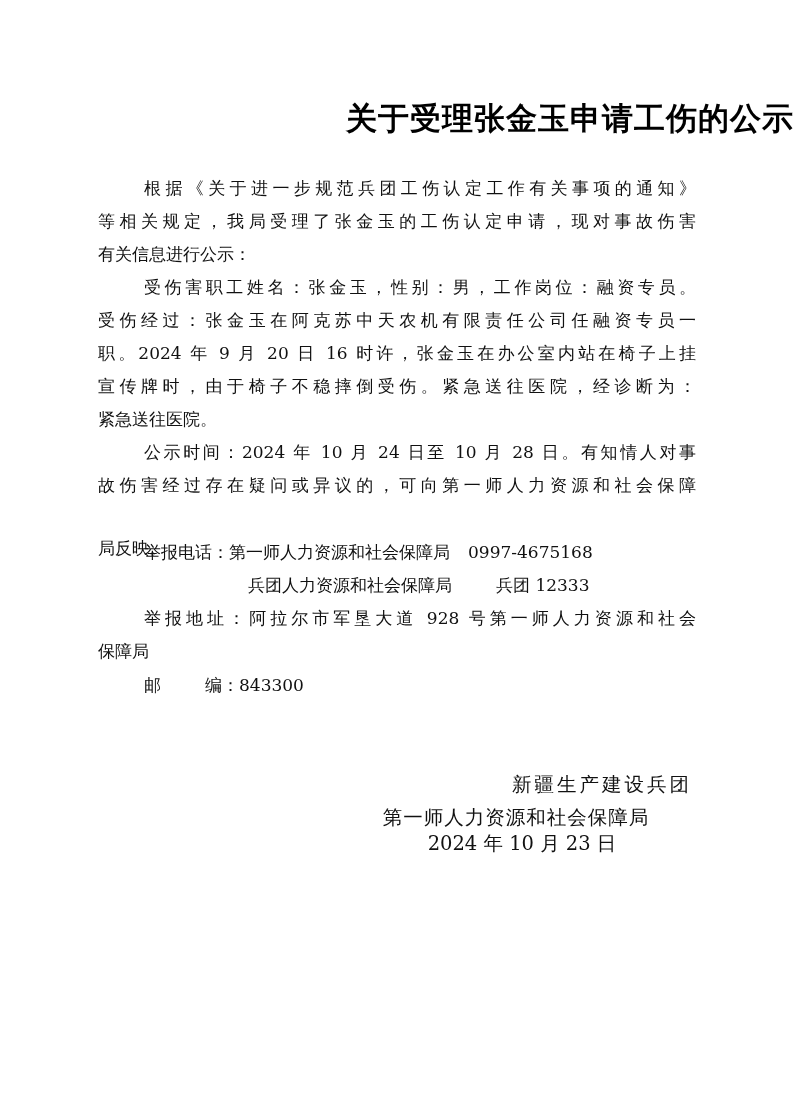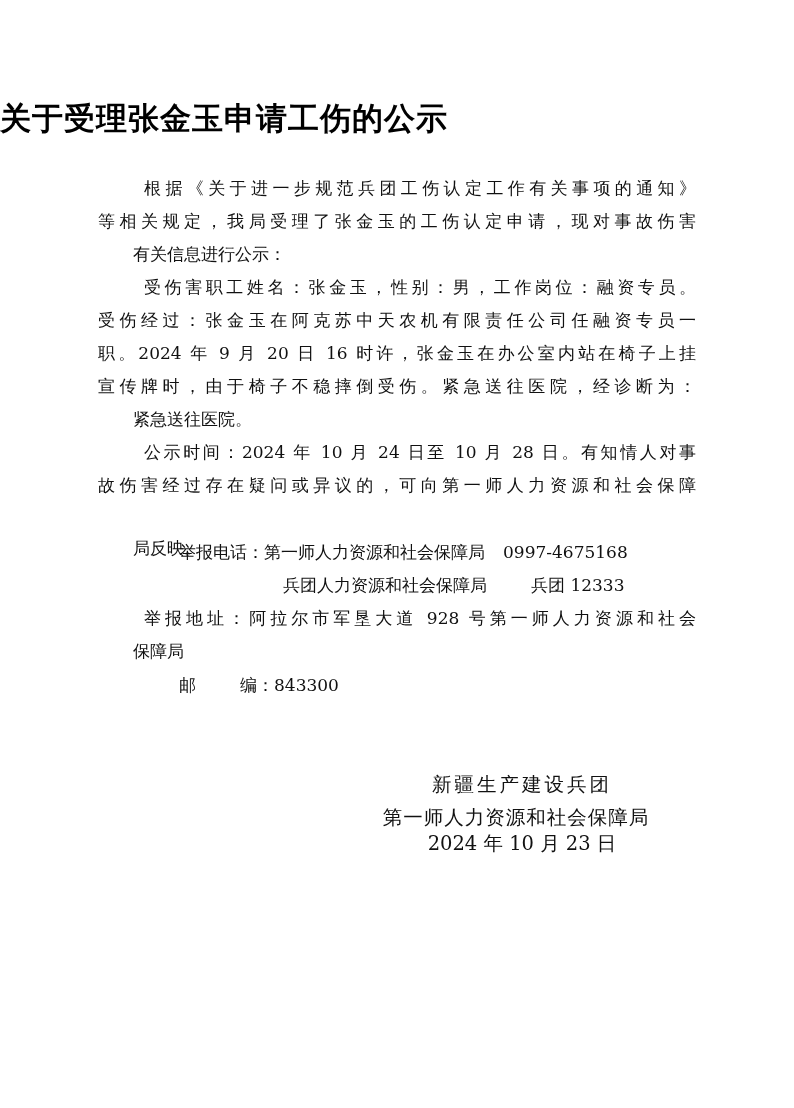--- a/index.html
+++ b/index.html
@@ -1,22 +1,22 @@
 <!DOCTYPE html>
 <html><head>
 <meta charset="utf-8">
 <style>
   html, body { margin: 0; padding: 0; background: #ffffff; }
   body { width: 794px; height: 1108px; position: relative; overflow: hidden;
          font-family: "DejaVu Serif", "Liberation Serif", serif; color: #111; }
-  .title { position: absolute; top: 98px; left: 0; width: 794px; text-align: left;
+  .title { position: absolute; top: 98px; left: 0; width: 794px; text-align: right;
            font-size: 31px; font-weight: bold; letter-spacing: 1px; color: #000; }
   .line { position: absolute; left: 98px; width: 598px; height: 33px; font-size: 17px;
           line-height: 33px; white-space: nowrap; text-align: justify; text-align-last: justify; }
-  .line.last { text-align-last: left; margin-left: 35px; }
+  .line.last { text-align-last: left; }
   .line.indent { left: 144px; width: 552px; }
   .sig { position: absolute; width: 340px; text-align: center; font-size: 19.5px; line-height: 33px;
          white-space: nowrap; }
 </style>
 </head>
 <body>
 
 <div>
   <div class="title">关于受理张金玉申请工伤的公示</div>
 
@@ -41,16 +41,16 @@
     <span>兵团人力资源和社会保障局</span><span style="display:inline-block;width:44px"></span><span>兵团 12333</span>
   </div>
 
   <div class="line indent" style="top:602px">举报地址：阿拉尔市军垦大道 928 号第一师人力资源和社会</div>
   <div class="line last" style="top:635px">保障局</div>
 
   <div class="line last" style="top:669px; left:144px; width:300px;">
     <span>邮</span><span style="display:inline-block;width:44px"></span><span>编：</span><span>843300</span>
   </div>
 
-  <div class="sig" style="top:768px; left:352px; letter-spacing:3px;">新疆生产建设兵团</div>
+  <div class="sig" style="top:768px; left:352px; letter-spacing:3px;text-align:right;">新疆生产建设兵团</div>
   <div class="sig" style="top:801px; left:346px; letter-spacing:1px;">第一师人力资源和社会保障局</div>
   <div class="sig" style="top:827px; left:352px;">2024 年 10 月 23 日</div>
 </div>
 
 </body></html>

